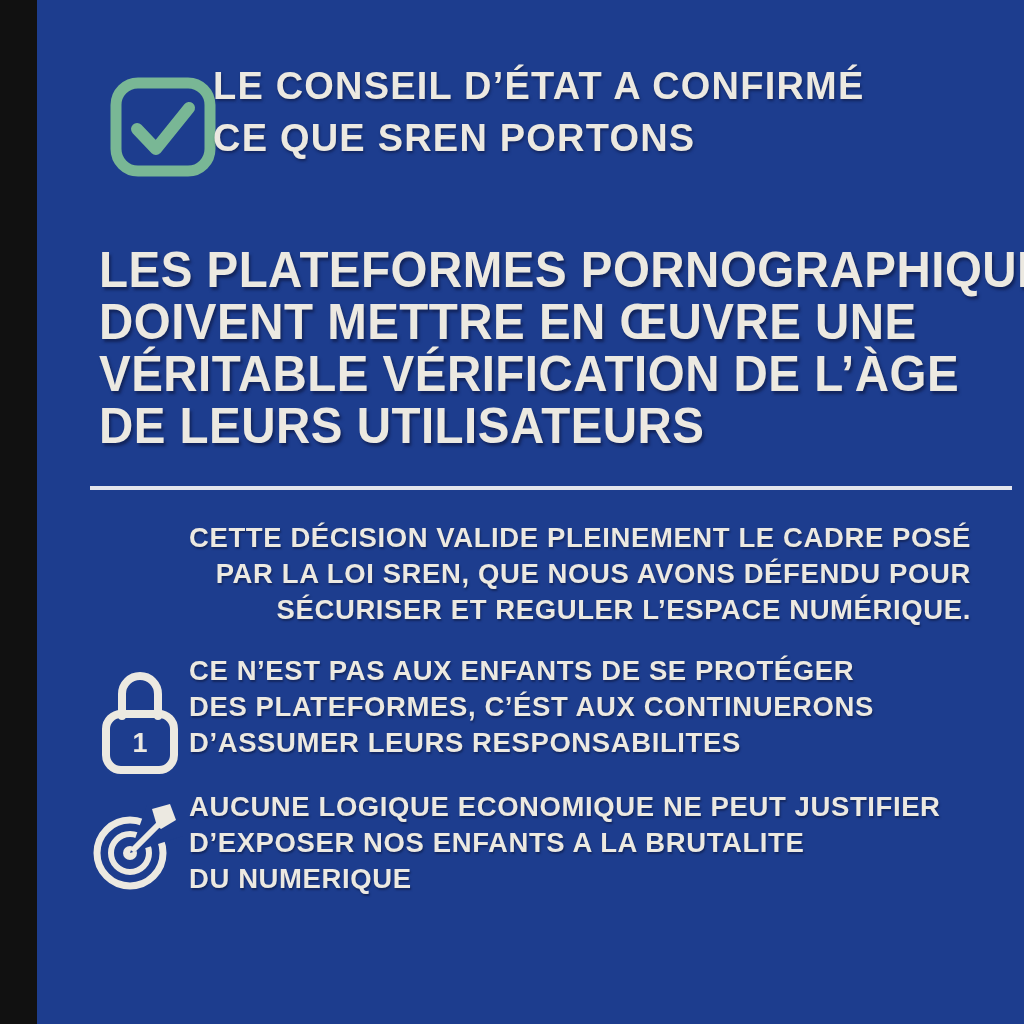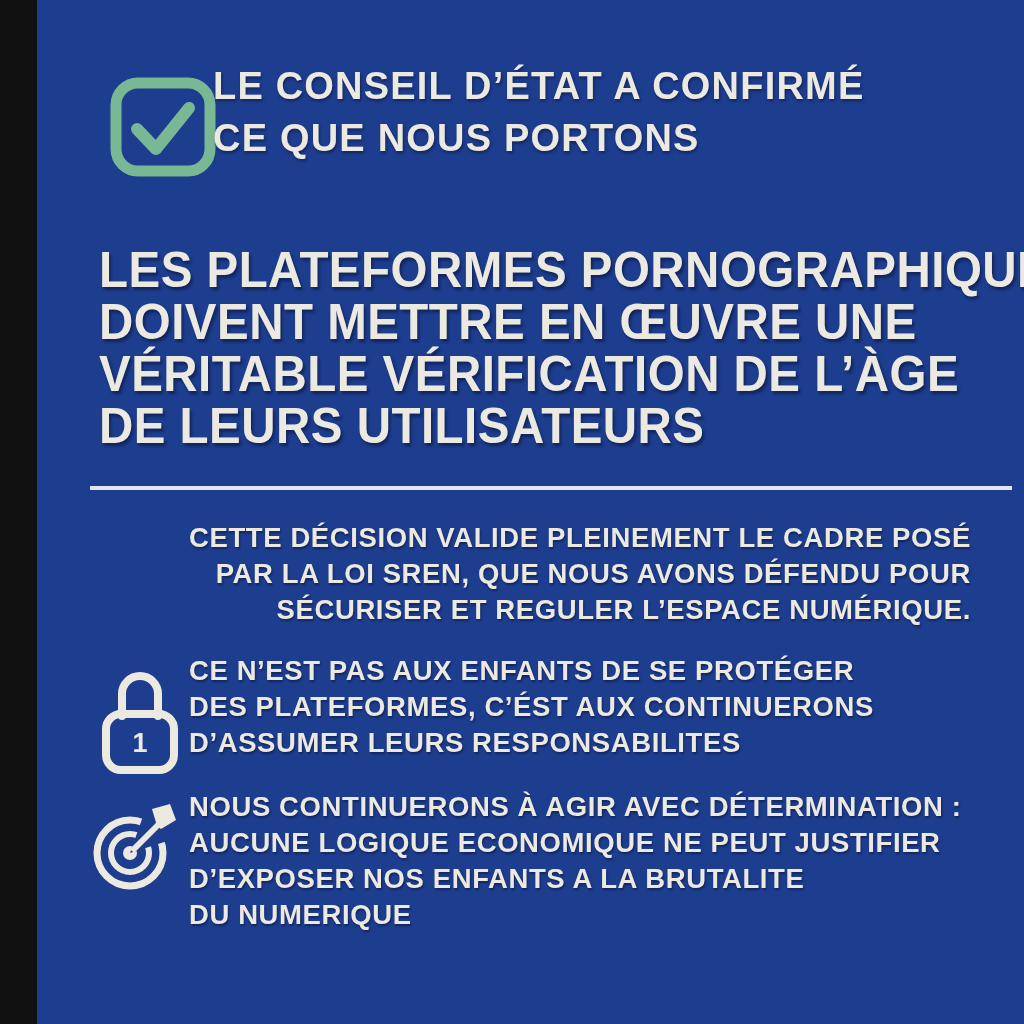--- a/index.html
+++ b/index.html
@@ -56,21 +56,21 @@
 
 <div class="canvas">
 
   <svg class="icon check-icon" width="106" height="100" viewBox="0 0 106 100" aria-hidden="true">
     <rect x="6" y="6" width="94" height="88" rx="22" fill="none" stroke="var(--green)" stroke-width="11"></rect>
     <path d="M27 52 L46 72 L79 31" fill="none" stroke="var(--green)" stroke-width="12" stroke-linecap="round" stroke-linejoin="round"></path>
   </svg>
 
   <div class="header-text">
     <div>LE CONSEIL D’ÉTAT A CONFIRMÉ</div>
-    <div>CE QUE NOUS PORTONS</div>
+    <div>CE QUE SREN PORTONS</div>
   </div>
 
   <div class="headline">
     <div>LES PLATEFORMES PORNOGRAPHIQUES</div>
     <div>DOIVENT METTRE EN ŒUVRE UNE</div>
     <div>VÉRITABLE VÉRIFICATION DE L’ÀGE</div>
     <div>DE LEURS UTILISATEURS</div>
   </div>
 
   <div class="divider"></div>
@@ -99,19 +99,18 @@
     <circle cx="41" cy="51" r="7" fill="var(--ink)"></circle>
 
     <polygon points="41,51 58,3 94,34" fill="var(--bg)"></polygon>
 
     <line x1="45" y1="47" x2="74" y2="18" stroke="var(--ink)" stroke-width="6" stroke-linecap="round"></line>
 
     <polygon points="68,24 63,7 81,2 87,18 72,27" fill="var(--ink)"></polygon>
   </svg>
 
   <div class="para para-3">
-    <div>NOUS CONTINUERONS À AGIR AVEC DÉTERMINATION :</div>
     <div>AUCUNE LOGIQUE ECONOMIQUE NE PEUT JUSTIFIER</div>
     <div>D’EXPOSER NOS ENFANTS A LA BRUTALITE</div>
     <div>DU NUMERIQUE</div>
   </div>
 
 </div>
 
 </body></html>

